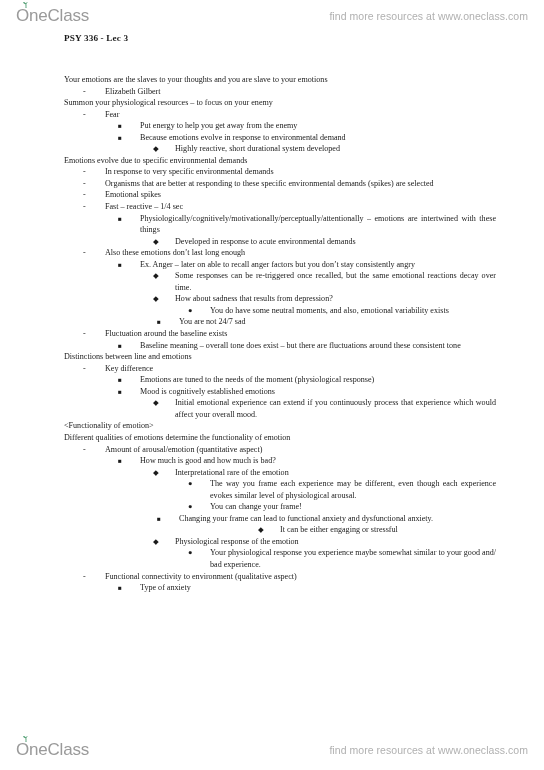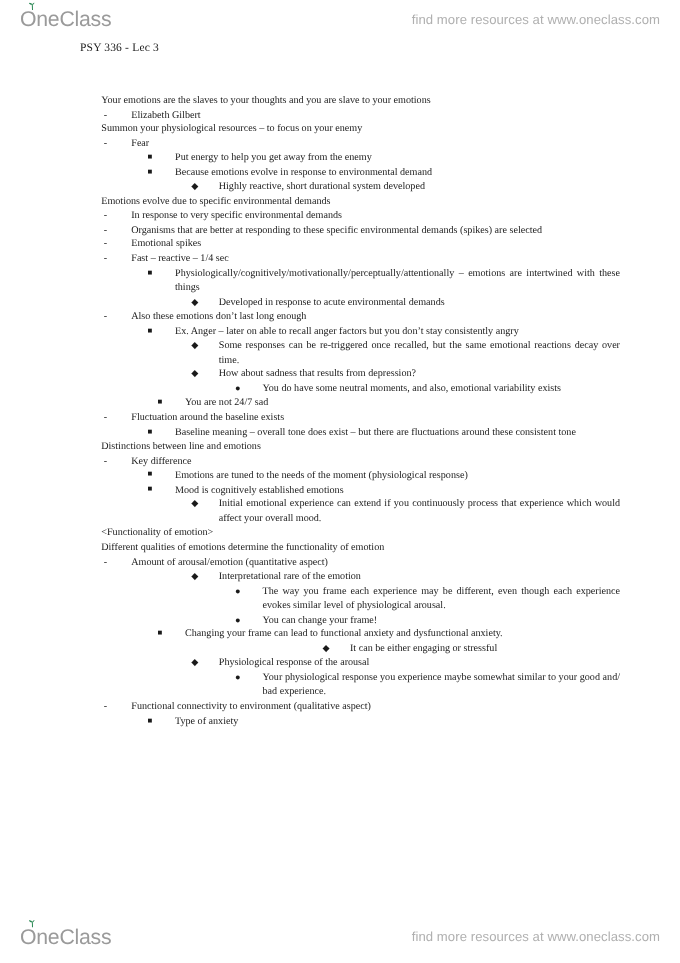--- a/index.html
+++ b/index.html
@@ -65,21 +65,21 @@
     left: 0;
     top: 0;
     width: 544px;
     height: 770px;
   }
   .doc-title {
     position: absolute;
     left: 64px;
     top: 33px;
     font-size: 9.2px;
-    font-weight: normal;
+    font-weight: bold;
     letter-spacing: 0.15px;
     white-space: nowrap;
   }
 
   .body-copy {
     position: absolute;
     left: 64px;
     top: 74px;
     width: 432px;
     font-size: 8.1px;
@@ -106,42 +106,42 @@
     width: 100%;
   }
   .line > .mark {
     position: absolute;
     top: 0;
     text-align: left;
     line-height: 11.55px;
   }
 
   
-  .lv0 { margin-left: 17px; }
+  .lv0 { margin-left: 0; }
   .lv0 > .txt::after { display: none; }
 
   
   .lv1 { margin-left: 41px; }
   .lv1 > .mark { left: -22px; font-size: 8.1px; }
   .lv1 > .txt::after { display: none; }
 
   
   .lv2 { margin-left: 76px; }
   .lv2 > .mark { left: -22px; font-size: 6.4px; }
 
   
   .lv3 { margin-left: 111px; }
   .lv3 > .mark { left: -22px; font-size: 7.4px; }
 
   
   .lv4 { margin-left: 146px; }
   .lv4 > .mark { left: -22px; font-size: 7.4px; }
 
   
-  .lv5 { margin-left: 84px; }
+  .lv5 { margin-left: 115px; }
   .lv5 > .mark { left: -22px; font-size: 6.4px; }
 
   
   .lv6 { margin-left: 216px; }
   .lv6 > .mark { left: -22px; font-size: 7.4px; }
 
   
   .nojust > .txt::after { display: none !important; }
 </style>
 </head>
@@ -269,20 +269,24 @@
       <div class="line lv0 nojust">
         <span class="txt">&lt;Functionality of emotion&gt;</span>
       </div>
       <div class="line lv0 nojust">
         <span class="txt">Different qualities of emotions determine the functionality of emotion</span>
       </div>
       <div class="line lv1 nojust">
         <span class="mark">-</span>
         <span class="txt">Amount of arousal/emotion (quantitative aspect)</span>
       </div>
+      <div class="line lv2 nojust">
+        <span class="mark">■</span>
+        <span class="txt">How much is good and how much is bad?</span>
+      </div>
       <div class="line lv3 nojust">
         <span class="mark">◆</span>
         <span class="txt">Interpretational rare of the emotion</span>
       </div>
       <div class="line lv4 nojust">
         <span class="mark">●</span>
         <span class="txt">The way you frame each experience may be different, even though each experience evokes similar level of physiological arousal.</span>
       </div>
       <div class="line lv4 nojust">
         <span class="mark">●</span>
@@ -291,21 +295,21 @@
       <div class="line lv5 nojust">
         <span class="mark">■</span>
         <span class="txt">Changing your frame can lead to functional anxiety and dysfunctional anxiety.</span>
       </div>
       <div class="line lv6 nojust">
         <span class="mark">◆</span>
         <span class="txt">It can be either engaging or stressful</span>
       </div>
       <div class="line lv3 nojust">
         <span class="mark">◆</span>
-        <span class="txt">Physiological response of the arousal</span>
+        <span class="txt">Physiological response of the emotion</span>
       </div>
       <div class="line lv4 nojust">
         <span class="mark">●</span>
         <span class="txt">Your physiological response you experience maybe somewhat similar to your good and/ bad experience.</span>
       </div>
       <div class="line lv1 nojust">
         <span class="mark">-</span>
         <span class="txt">Functional connectivity to environment (qualitative aspect)</span>
       </div>
       <div class="line lv2 nojust">

